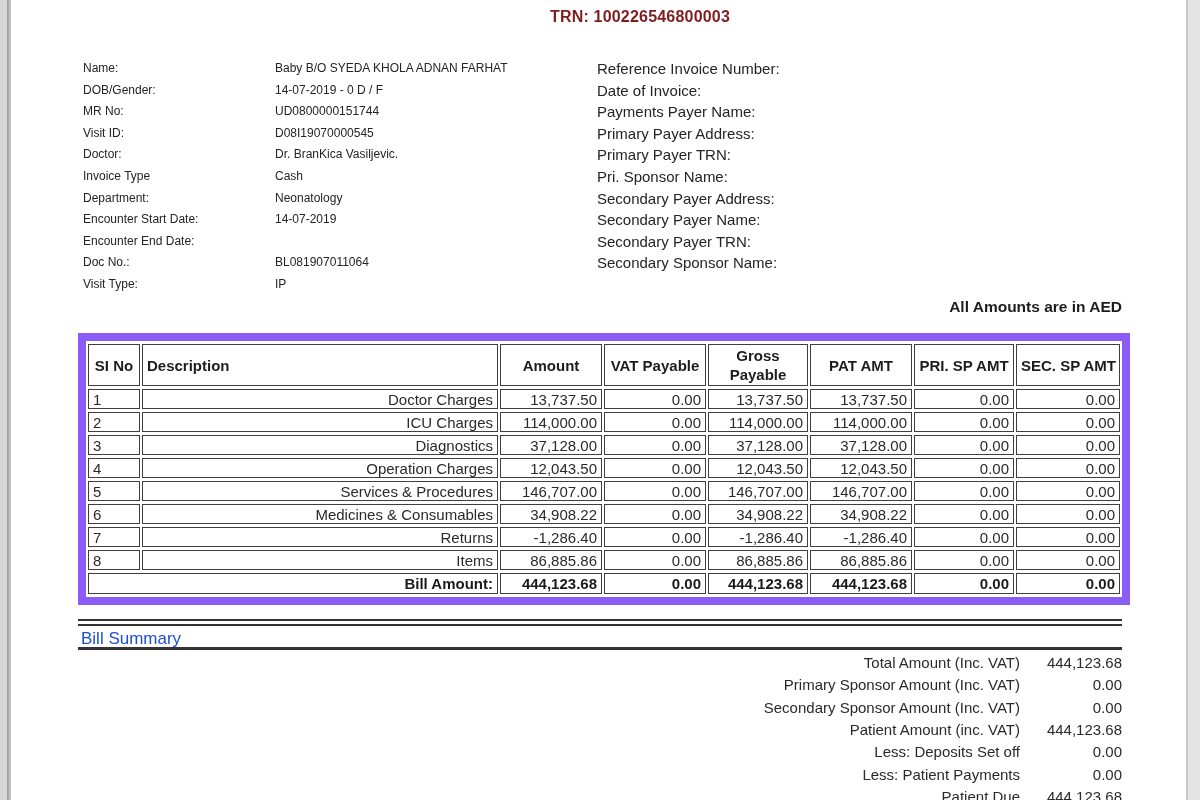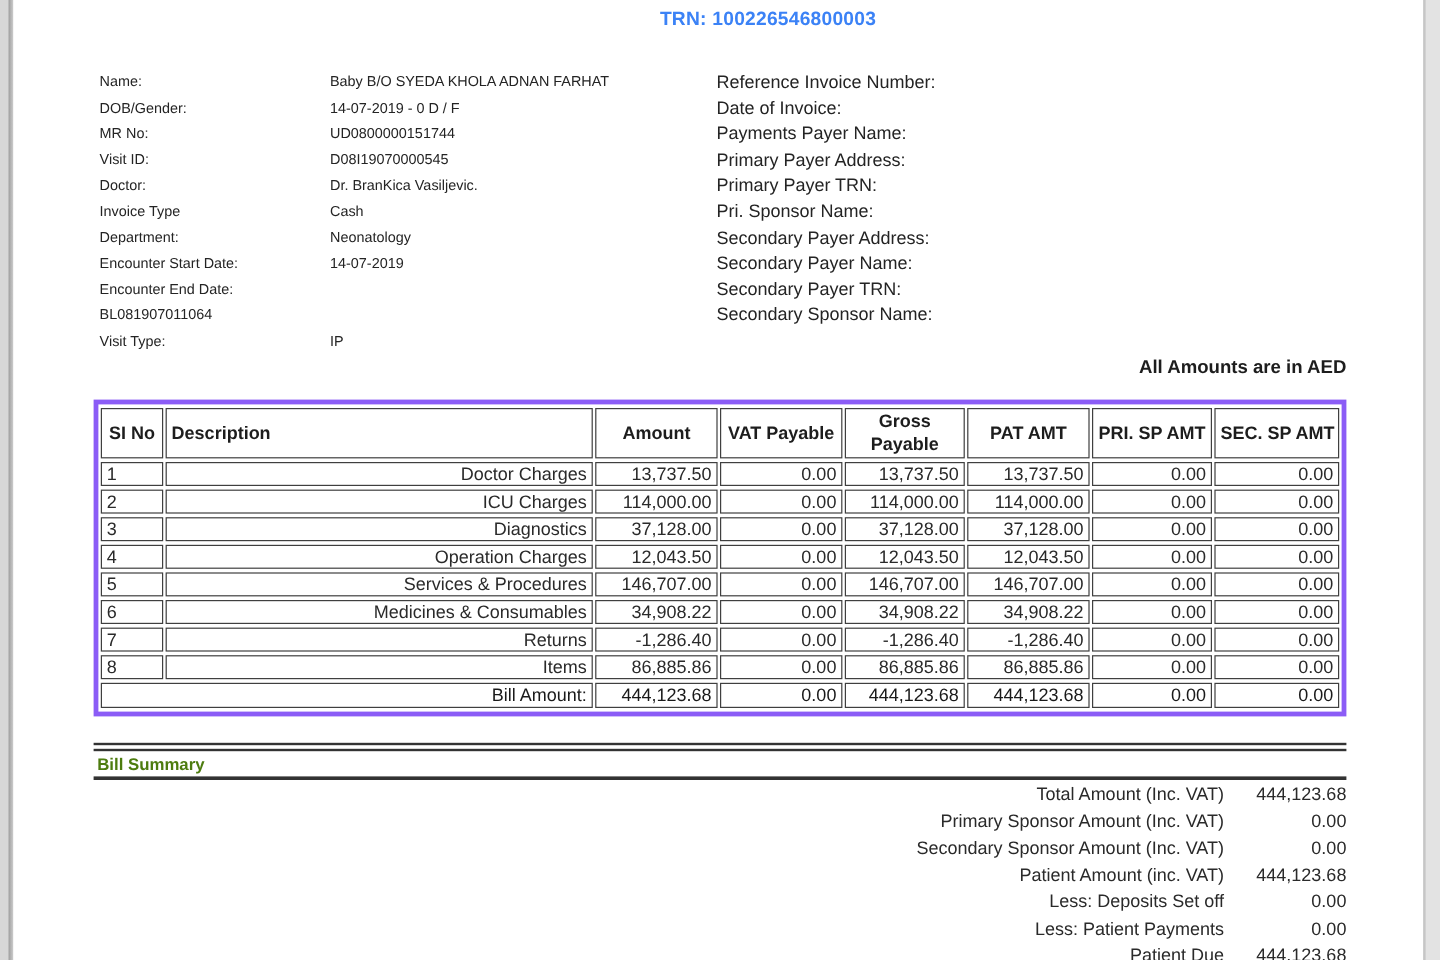--- a/index.html
+++ b/index.html
@@ -17,65 +17,65 @@
   .edge-left-outer { position:absolute; left:0; top:0; width:7px; height:800px; background:#d7d7d7; }
   .edge-left-line  { position:absolute; left:7px; top:0; width:4px; height:800px;
                      background:linear-gradient(to right,#9b9b9b,#cccccc); }
   .edge-right      { position:absolute; right:0; top:0; width:12px; height:800px;
                      background:#e3e3e3; border-left:2px solid #c6c6c6; }
 
   
   .trn {
     position:absolute; top:8px; left:0; width:1200px;
     box-sizing:border-box; padding-left:80px;
-    text-align:center; font-weight:bold; font-size:16px; color:#3b82f6;
+    text-align:center; font-weight:bold; font-size:16px; color:#7f1d1d;
     letter-spacing:0.2px;
   }
 
   
   .info-left  { position:absolute; left:83px; top:58px; width:510px; font-size:12px; }
   .info-right { position:absolute; left:597px; top:58px; width:430px; font-size:15px; }
   .info-row   { display:flex; height:21.6px; line-height:21.6px; white-space:nowrap; }
   .info-label { width:192px; flex:none; }
   .info-label-r { width:260px; flex:none; }
   .info-value { flex:1; }
 
   .aed-note { position:absolute; right:78px; top:298px; font-weight:bold; font-size:15.5px; color:#1d1d1d; }
 
   
   table.charges {
     position:absolute; left:78px; top:333px; width:1044px;
     border-collapse:separate; border-spacing:2px 3px;
     table-layout:fixed;
-    border:4px solid #8b5cf6;
+    border:8px solid #8b5cf6;
     font-size:15px; color:#2a2a2a;
     background:#fff;
   }
   .charges th, .charges td {
     border:1.5px solid #3f3f3f;
     padding:0 4px;
     background:#fff;
     overflow:hidden; white-space:nowrap;
     box-sizing:border-box;
   }
   .charges th { font-weight:bold; text-align:center; height:42px; line-height:19px; color:#1d1d1d; vertical-align:middle; }
   .charges td { height:20px; vertical-align:middle; }
   .cell-si   { text-align:left; }
   .cell-desc { text-align:right; }
   .num       { text-align:right; }
-  .charges tfoot td { font-weight:normal; color:#1a1a1a; height:21px; }
+  .charges tfoot td { font-weight:bold; color:#1a1a1a; height:21px; }
   .bill-amount-label { text-align:right; }
 
   
   .summary-rule-top {
     position:absolute; left:78px; top:619px; width:1044px; height:7px;
     box-sizing:border-box;
     border-top:2px solid #333; border-bottom:2px solid #333;
   }
-  .summary-title { position:absolute; left:81px; top:629px; font-weight:bold; font-size:14px; color:#4d7c0f; }
+  .summary-title { position:absolute; left:81px; top:629px; font-weight:normal; font-size:17px; color:#1d4ed8; }
   .summary-rule-bottom {
     position:absolute; left:78px; top:647px; width:1044px; height:4px;
     box-sizing:border-box; border-top:3px solid #333;
   }
   .summary { position:absolute; left:78px; top:652px; width:1044px; font-size:15px; color:#2a2a2a; }
   .summary-row  { display:flex; justify-content:flex-end; line-height:22.35px; white-space:nowrap; }
   .summary-label { text-align:right; }
   .summary-value { width:102px; text-align:right; flex:none; }
 </style>
 </head>
@@ -120,20 +120,21 @@
     </div>
     <div class="info-row">
       <span class="info-label">Encounter Start Date:</span>
       <span class="info-value">14-07-2019</span>
     </div>
     <div class="info-row">
       <span class="info-label">Encounter End Date:</span>
       <span class="info-value"></span>
     </div>
     <div class="info-row">
+      <span class="info-label">Doc No.:</span>
       <span class="info-value">BL081907011064</span>
     </div>
     <div class="info-row">
       <span class="info-label">Visit Type:</span>
       <span class="info-value">IP</span>
     </div>
   </div>
 
   <div class="info-right">
     <div class="info-row">

